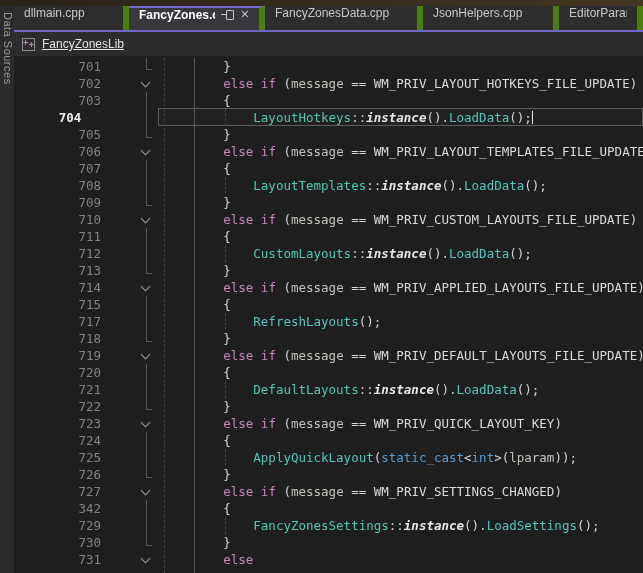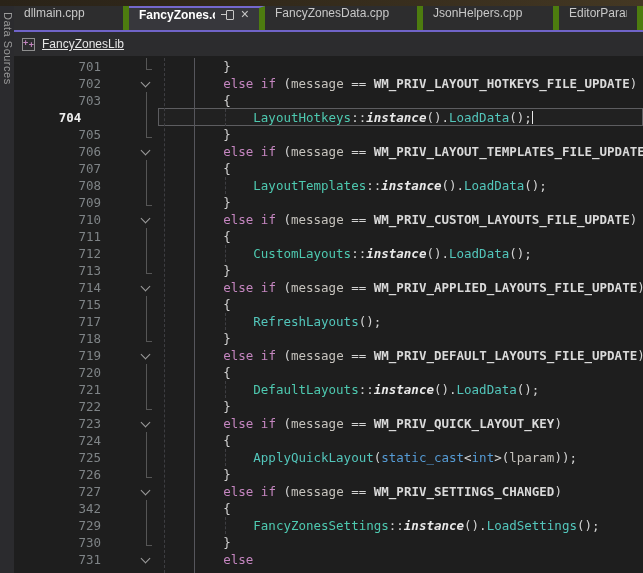--- a/index.html
+++ b/index.html
@@ -64,21 +64,21 @@
   .caret{display:inline-block;width:0;height:13px;border-left:1.5px solid #e8e8e8;
     vertical-align:-2px;}
   
   .tk-kw{color:#c586c0;}      
   .tk-kb{color:#569cd6;}      
   .tk-ty{color:#4ec9b0;}      
   .tk-fn{color:#53c6bb;}      
   .tk-st{color:#e8e8e8;font-weight:bold;font-style:italic;} 
   .tk-pu{color:#d4d4d4;}      
   .tk-pa{color:#c6c3bd;}      
-  .tk-ma{color:#dadada;font-weight:bold;}      
+  .tk-ma{color:#dadada;}      
 </style>
 </head>
 <body>
 
 <div id="screen">
   <div id="top-edge"></div>
 
   <div id="side-strip">
     <div class="vlabel">Data Sources</div>
   </div>

